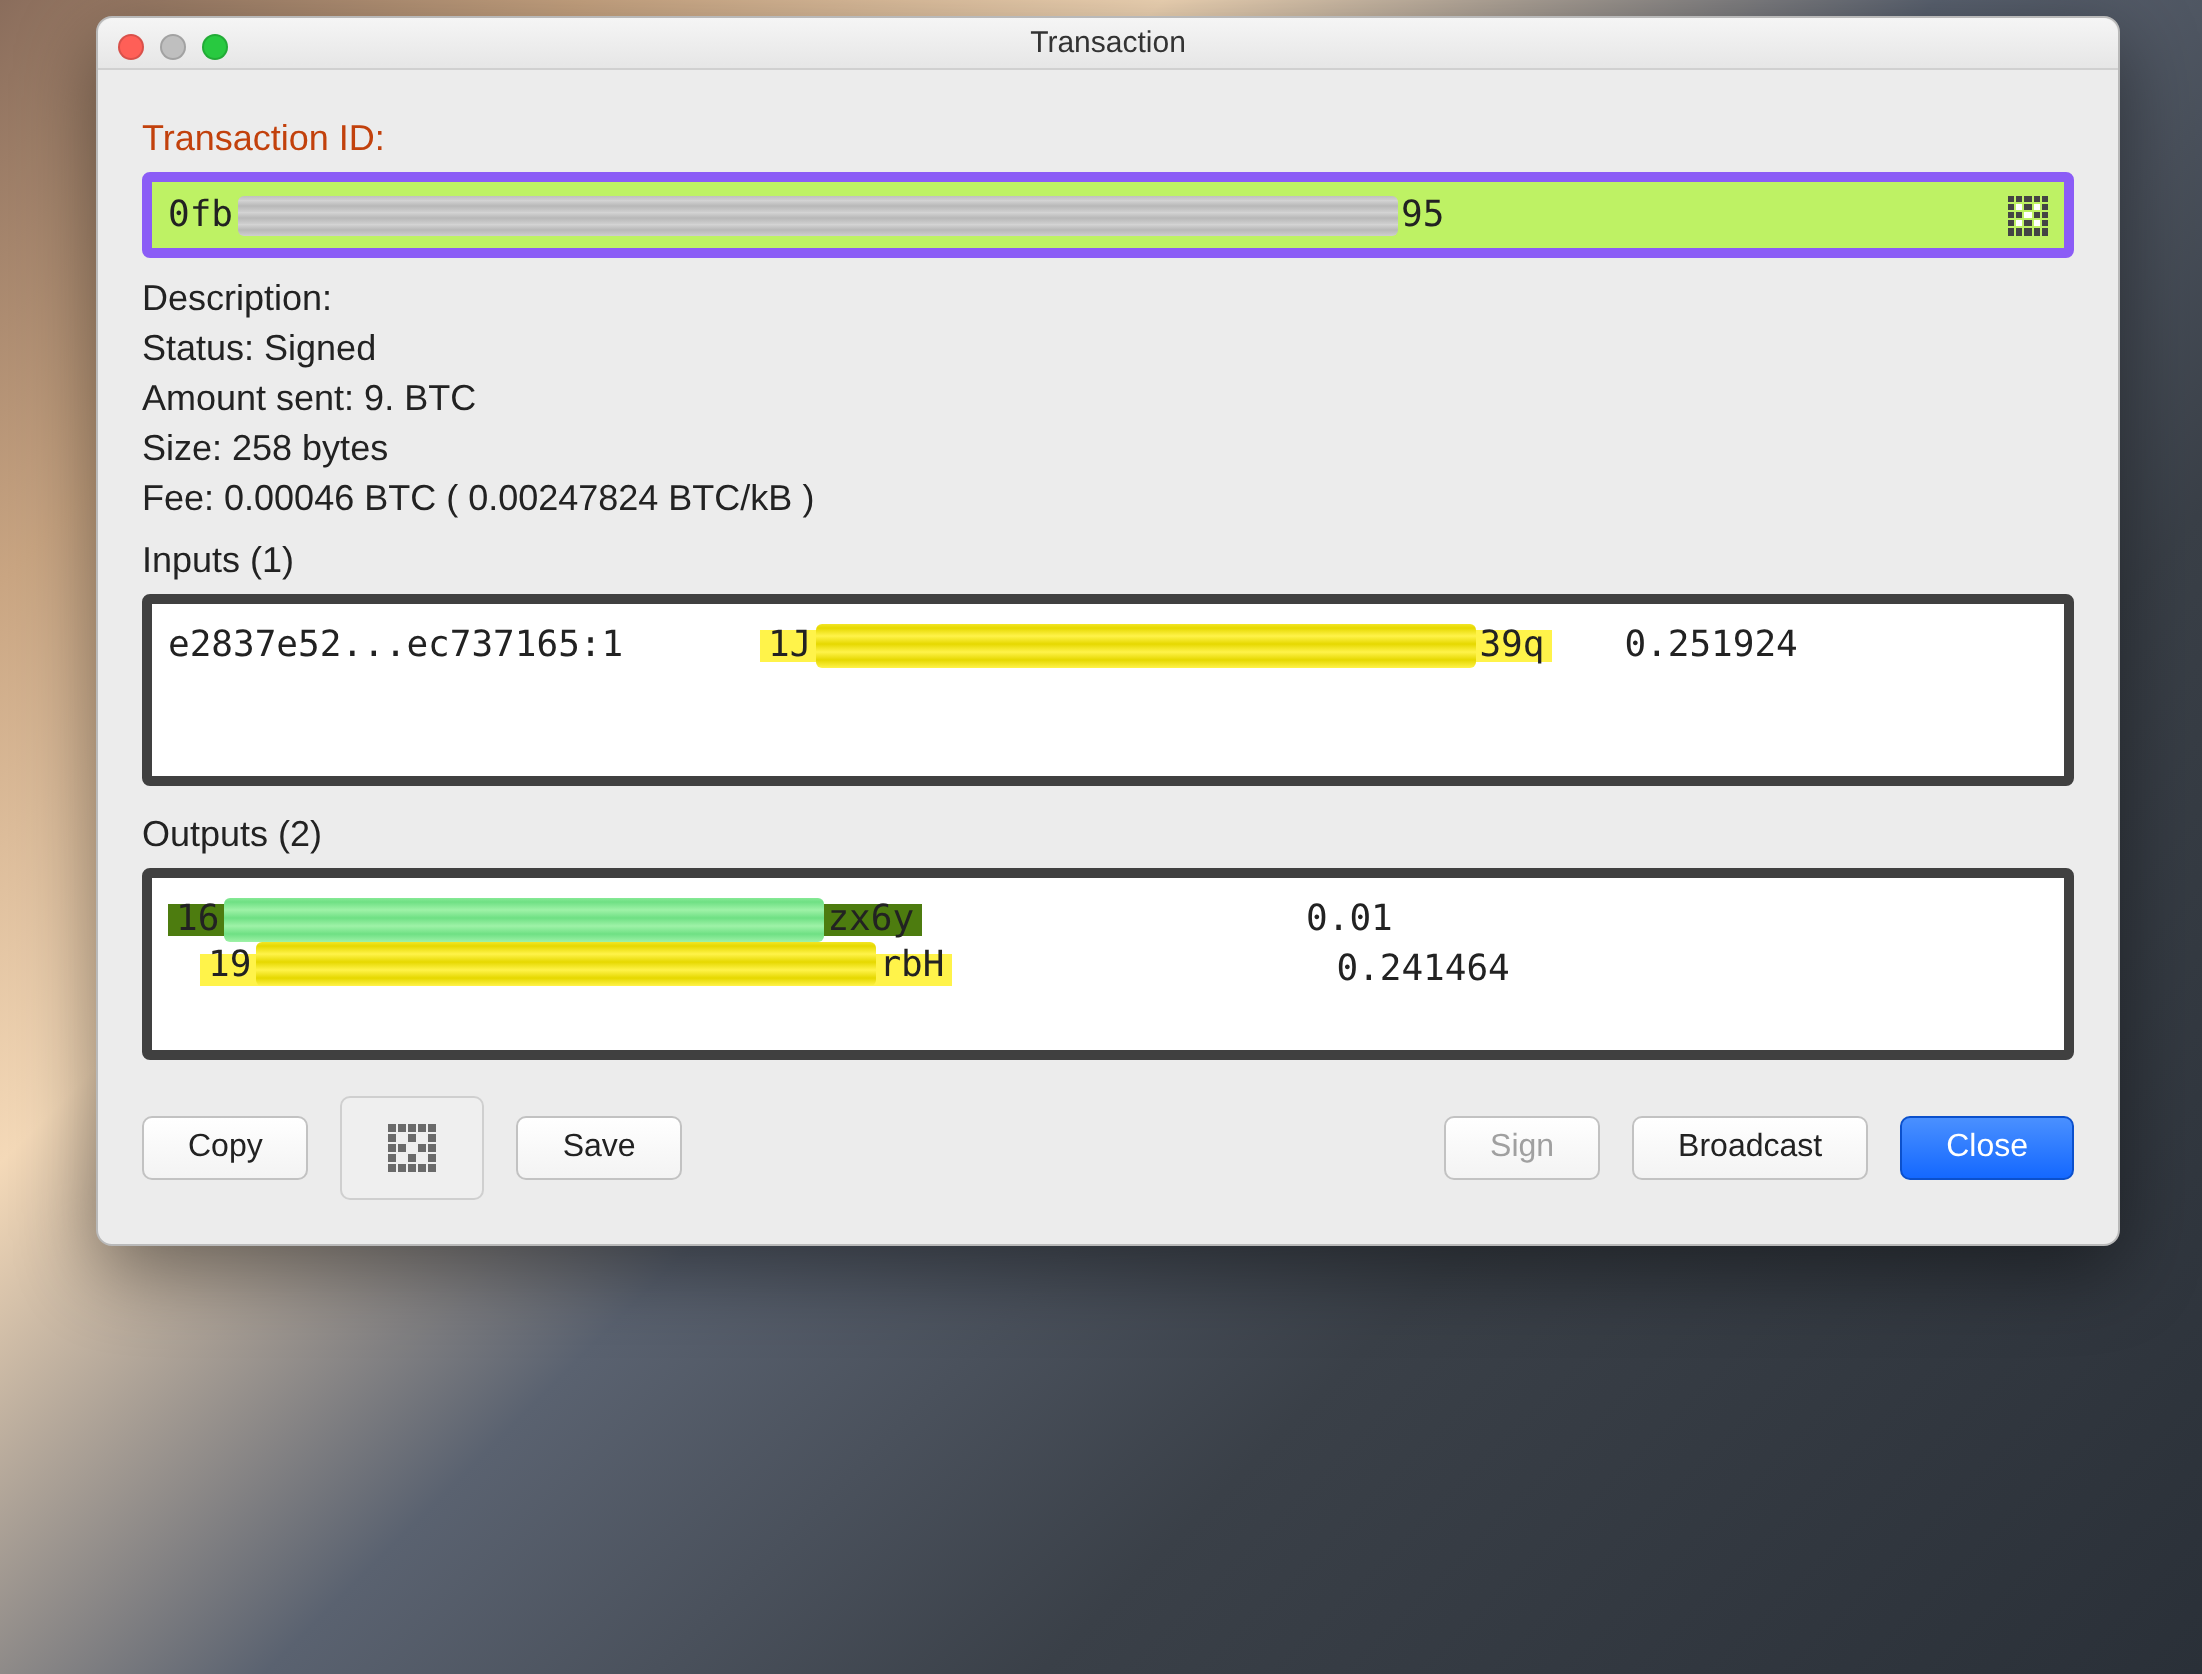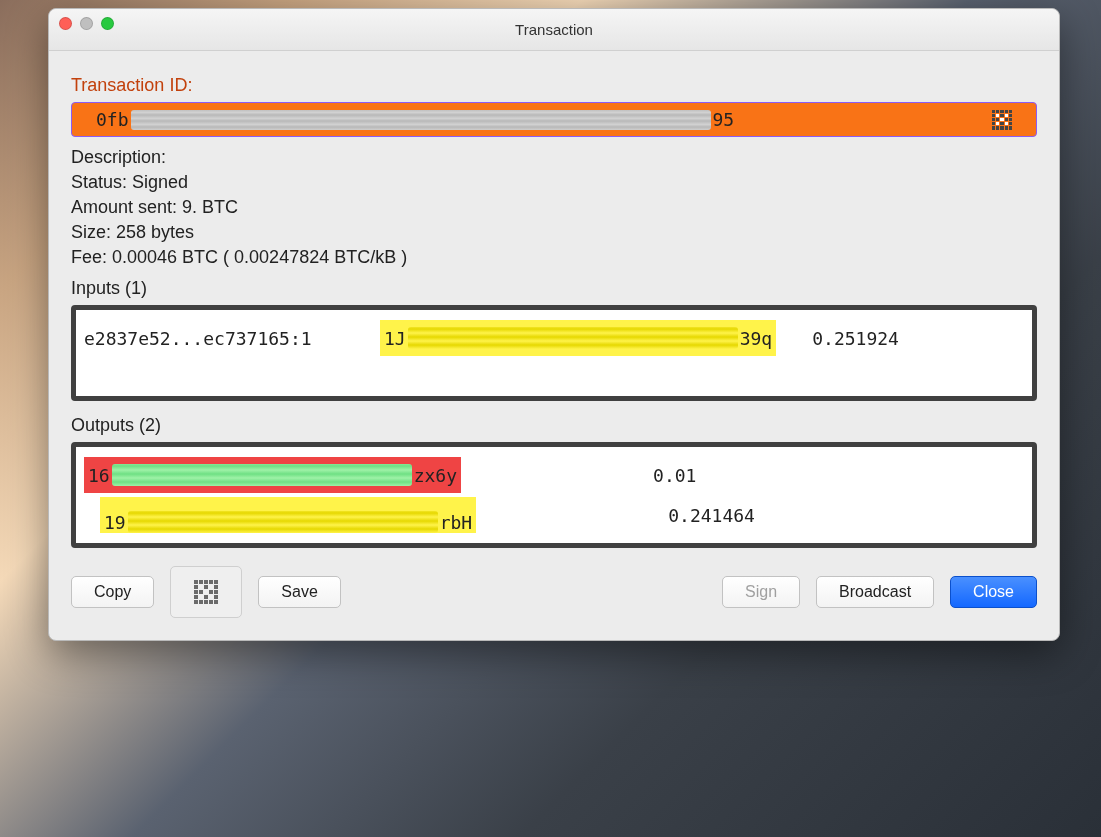--- a/index.html
+++ b/index.html
@@ -17,21 +17,21 @@
       position: absolute;
       left: 48px;
       top: 8px;
       width: 1012px;
       background: #ececec;
       border-radius: 8px;
       box-shadow: 0 12px 40px rgba(0,0,0,0.45);
       border: 1px solid #b9b9b9;
     }
     .titlebar {
-      height: 42px;
+      height: 26px;
       background: linear-gradient(#f5f5f5, #e6e6e6);
       border-bottom: 1px solid #d0d0d0;
       border-radius: 8px 8px 0 0;
       display: flex;
       align-items: center;
       position: relative;
     }
     .traffic {
       position: absolute;
       left: 10px;
@@ -55,24 +55,24 @@
     }
     .content {
       padding: 18px 22px 22px 22px;
     }
     .label {
       font-size: 18px;
       margin: 6px 0 6px 0;
       color: #c2410c;
     }
     .field-row {
-      background: #f97316;
-      border: 1px solid #8b5cf6;
+      background: #bef264;
+      border: 5px solid #8b5cf6;
       border-radius: 4px;
-      padding: 6px 24px;
+      padding: 6px 8px;
       display: flex;
       align-items: center;
       gap: 8px;
       margin-bottom: 10px;
     }
     .txid-text {
       font-family: Menlo, Monaco, Consolas, monospace;
       font-size: 18px;
       color: #222;
       display: flex;
@@ -123,23 +123,23 @@
       display: flex;
       align-items: center;
       gap: 36px;
       padding: 2px 0;
     }
     .list-row .addr-wrap {
       display: inline-flex;
       align-items: center;
       background: #fff34a;
       padding: 0 4px;
-      height: 36px;
-    }
-    .list-row .addr-wrap.green { background: #ef4444; }
+      height: 16px;
+    }
+    .list-row .addr-wrap.green { background: #4d7c0f; }
     .col-txref { width: 260px; }
     .col-amt { width: 140px; text-align: left; }
     .btnbar {
       display: flex;
       align-items: center;
       gap: 16px;
       margin-top: 18px;
     }
     .btn {
       background: linear-gradient(#ffffff, #f3f3f3);

